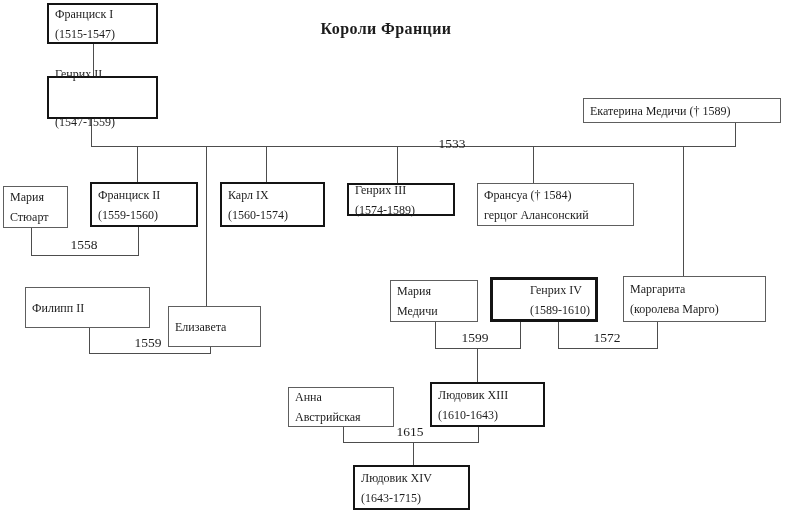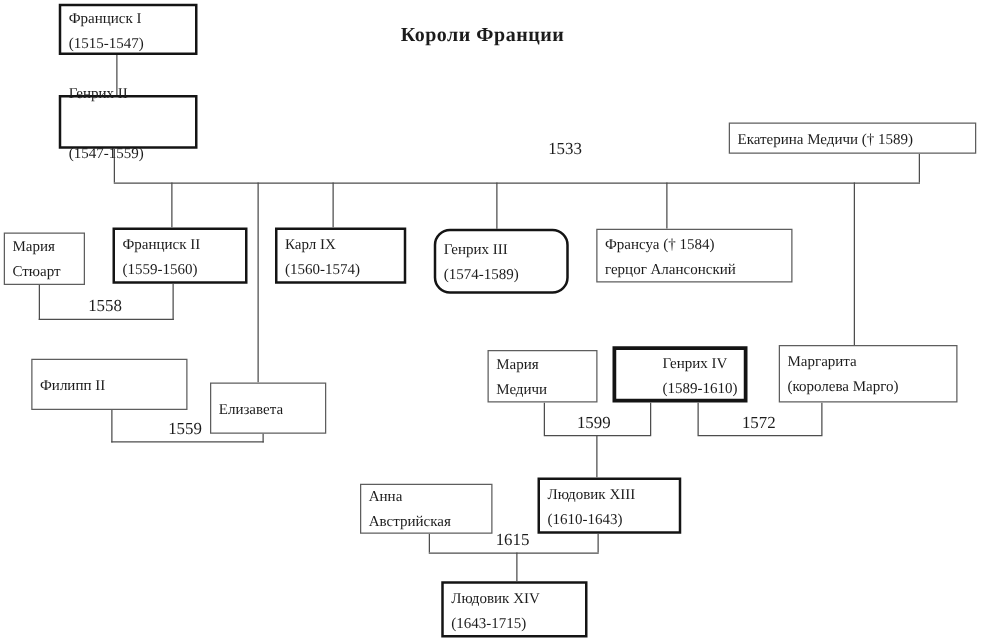--- a/index.html
+++ b/index.html
@@ -83,21 +83,21 @@
   <div class="hline" style="left:558px;top:348px;width:100px;"></div>
 
   <div class="vline" style="left:477px;top:348px;height:34px;"></div>
 
   <div class="vline" style="left:343px;top:427px;height:15px;"></div>
   <div class="vline" style="left:478px;top:427px;height:15px;"></div>
   <div class="hline" style="left:343px;top:442px;width:136px;"></div>
 
   <div class="vline" style="left:413px;top:442px;height:23px;"></div>
 
-  <div class="year" style="left:427px;top:111px;">1533</div>
+  <div class="year" style="left:427px;top:136px;">1533</div>
   <div class="year" style="left:59px;top:237px;">1558</div>
   <div class="year" style="left:123px;top:335px;">1559</div>
   <div class="year" style="left:450px;top:330px;">1599</div>
   <div class="year" style="left:582px;top:330px;">1572</div>
   <div class="year" style="left:385px;top:424px;">1615</div>
 
   <div class="box bold" style="left:47px;top:3px;width:111px;height:41px;">
     <div>Франциск I</div>
     <div>(1515-1547)</div>
   </div>
@@ -119,21 +119,21 @@
   <div class="box bold" style="left:90px;top:182px;width:108px;height:45px;">
     <div>Франциск II</div>
     <div>(1559-1560)</div>
   </div>
 
   <div class="box bold" style="left:220px;top:182px;width:105px;height:45px;">
     <div>Карл IX</div>
     <div>(1560-1574)</div>
   </div>
 
-  <div class="box bold" style="left:347px;top:183px;width:108px;height:52px;border-radius:13px;">
+  <div class="box bold" style="left:347px;top:183px;width:108px;height:33px;">
     <div>Генрих III</div>
     <div>(1574-1589)</div>
   </div>
 
   <div class="box" style="left:477px;top:183px;width:157px;height:43px;">
     <div>Франсуа († 1584)</div>
     <div>герцог Алансонский</div>
   </div>
 
   <div class="box" style="left:25px;top:287px;width:125px;height:41px;">

